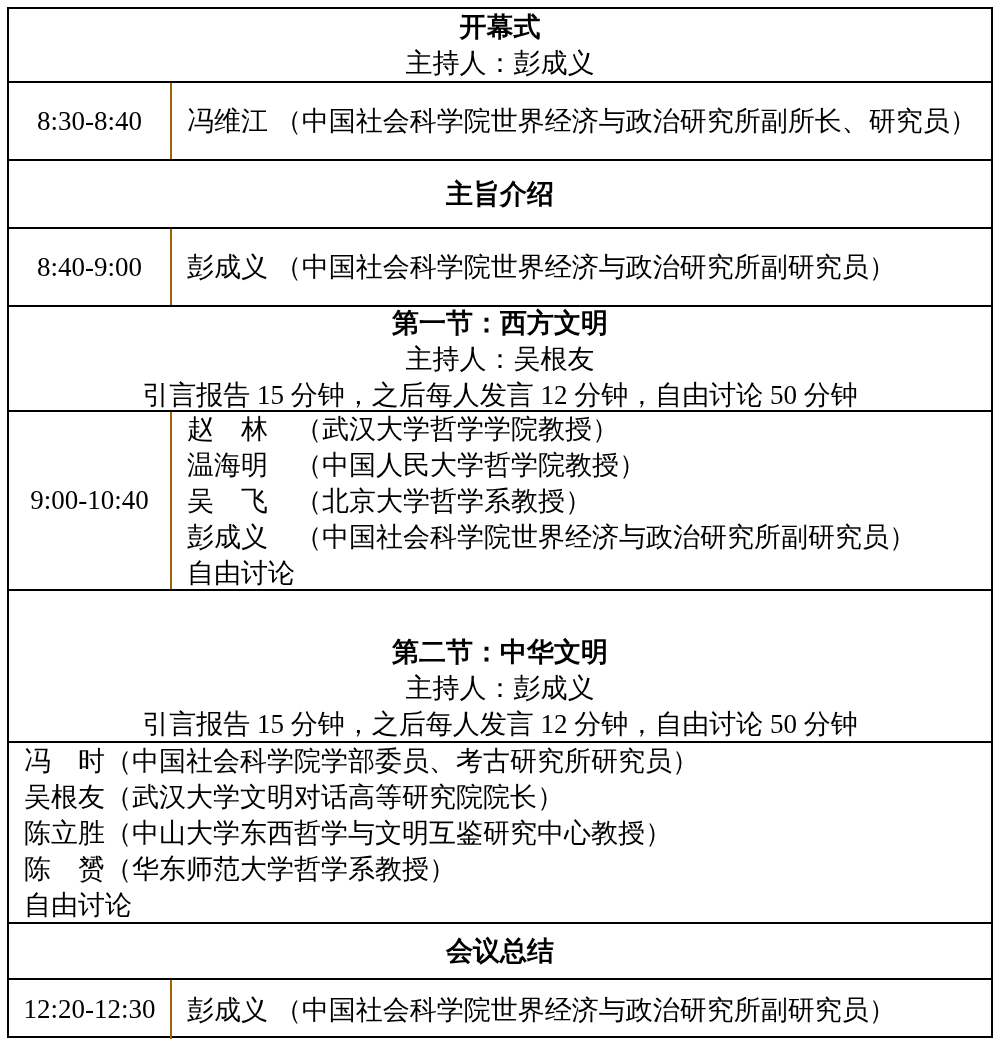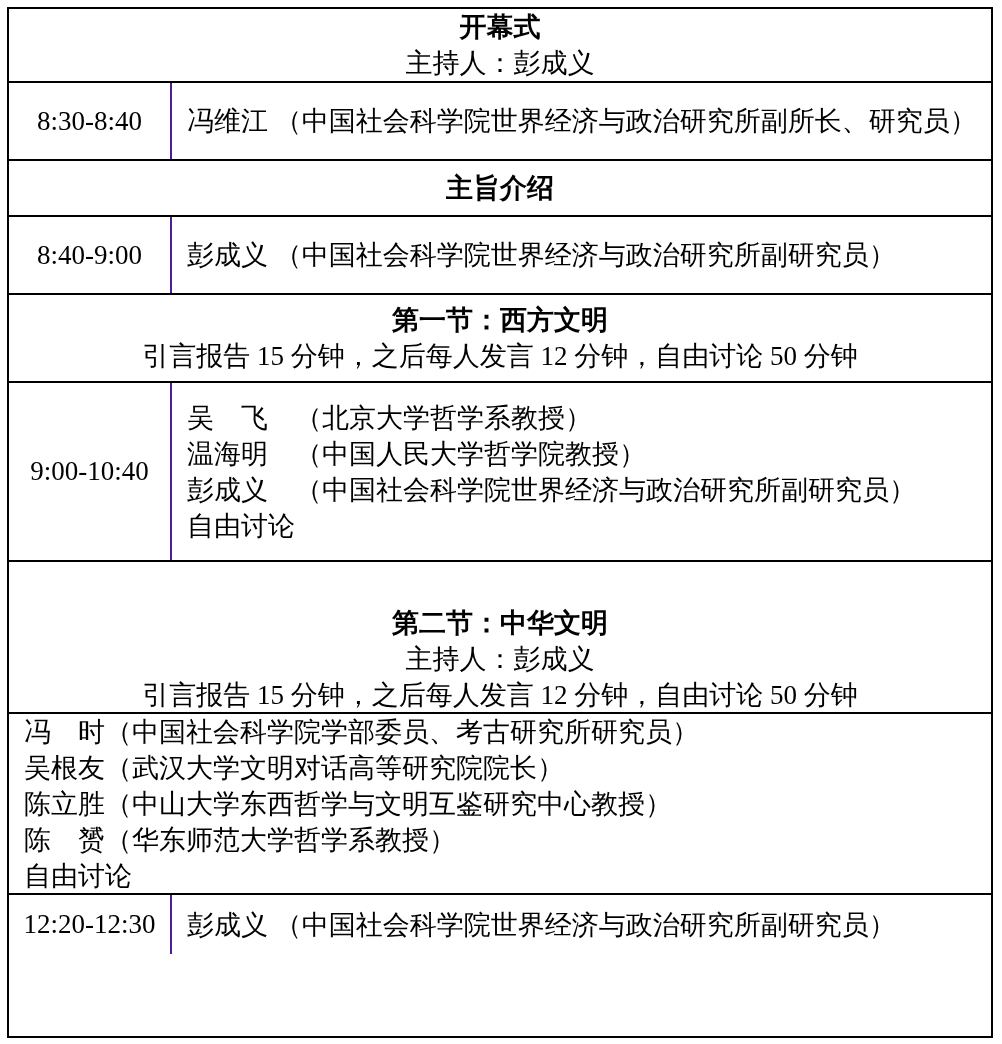--- a/index.html
+++ b/index.html
@@ -27,22 +27,22 @@
     box-sizing: border-box;
     border-bottom: 2px solid #000;
     display: flex;
     flex: none;
   }
   .row:last-child { border-bottom: none; }
 
   .h74  { height: 74px; }
   .h53  { height: 53px; }
   .h78  { height: 78px; }
-  .h52  { height: 56px; }
-  .h109 { height: 88px; }
+  .h52  { height: 68px; }
+  .h109 { height: 105px; }
   .h179 { height: 179px; }
   .h108 { height: 108px; margin-top: 44px; }
   .h181 { height: 181px; }
   .h56  { height: 56px; }
   .h59  { height: 59px; }
 
   .stack {
     flex-direction: column;
     align-items: center;
     justify-content: center;
@@ -51,21 +51,21 @@
   .line {
     font-size: 27px;
     line-height: 36px;
     white-space: pre;
   }
   .bold { font-weight: 700; }
 
   .time-cell {
     box-sizing: border-box;
     width: 163px;
-    border-right: 2px solid #4c1d95;
+    border-right: 2px solid #a16207;
     display: flex;
     align-items: center;
     justify-content: center;
     font-size: 27px;
     flex: none;
   }
   .content-cell {
     flex: 1;
     display: flex;
     flex-direction: column;
@@ -98,28 +98,30 @@
 
   <div class="row h78">
     <div class="time-cell">8:40-9:00</div>
     <div class="content-cell">
       <div class="line">彭成义 （中国社会科学院世界经济与政治研究所副研究员）</div>
     </div>
   </div>
 
   <div class="row stack h109">
     <div class="line bold">第一节：西方文明</div>
+    <div class="line">主持人：吴根友</div>
     <div class="line">引言报告 15 分钟，之后每人发言 12 分钟，自由讨论 50 分钟</div>
   </div>
 
   <div class="row h179">
     <div class="time-cell">9:00-10:40</div>
     <div class="content-cell">
+      <div class="line">赵　林　（武汉大学哲学学院教授）</div>
+      <div class="line">温海明　（中国人民大学哲学院教授）</div>
       <div class="line">吴　飞　（北京大学哲学系教授）</div>
-      <div class="line">温海明　（中国人民大学哲学院教授）</div>
       <div class="line">彭成义　（中国社会科学院世界经济与政治研究所副研究员）</div>
       <div class="line">自由讨论</div>
     </div>
   </div>
 
   <div class="row stack h108">
     <div class="line bold">第二节：中华文明</div>
     <div class="line">主持人：彭成义</div>
     <div class="line">引言报告 15 分钟，之后每人发言 12 分钟，自由讨论 50 分钟</div>
   </div>
@@ -127,20 +129,23 @@
   <div class="row h181">
     <div class="content-cell">
       <div class="line">冯　时（中国社会科学院学部委员、考古研究所研究员）</div>
       <div class="line">吴根友（武汉大学文明对话高等研究院院长）</div>
       <div class="line">陈立胜（中山大学东西哲学与文明互鉴研究中心教授）</div>
       <div class="line">陈　赟（华东师范大学哲学系教授）</div>
       <div class="line">自由讨论</div>
     </div>
   </div>
 
+  <div class="row stack h56">
+    <div class="line bold">会议总结</div>
+  </div>
 
   <div class="row h59">
     <div class="time-cell">12:20-12:30</div>
     <div class="content-cell">
       <div class="line">彭成义 （中国社会科学院世界经济与政治研究所副研究员）</div>
     </div>
   </div>
 
 </div>
 

